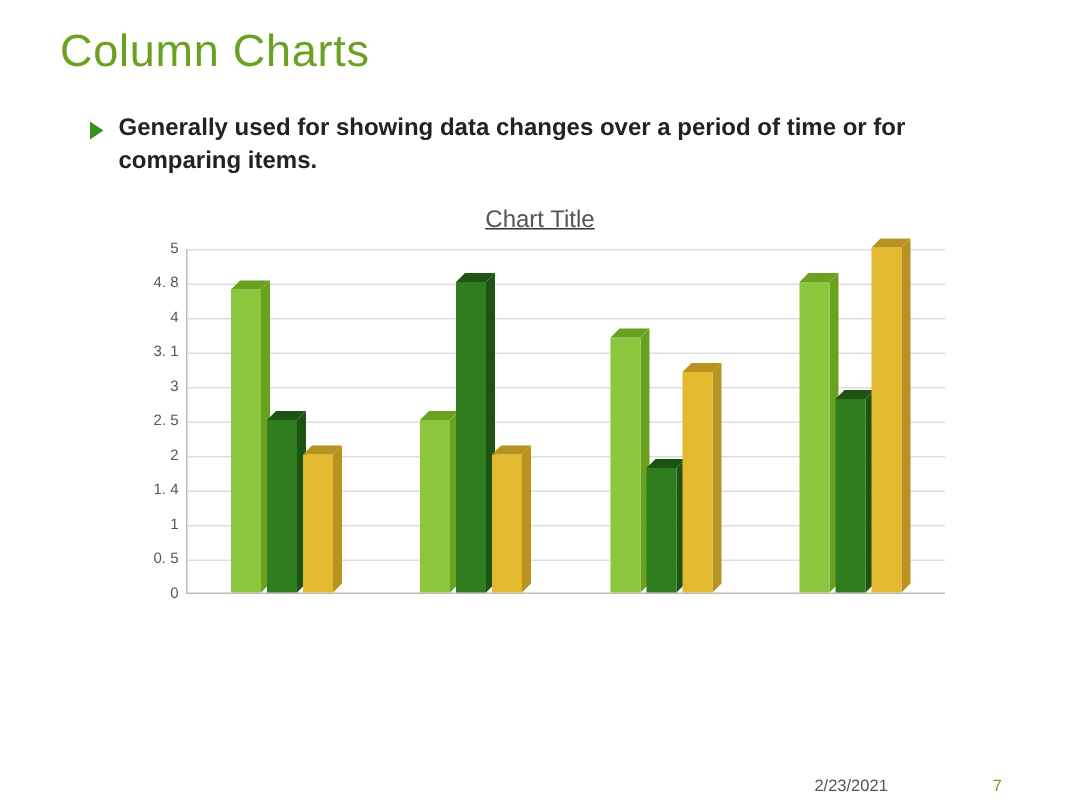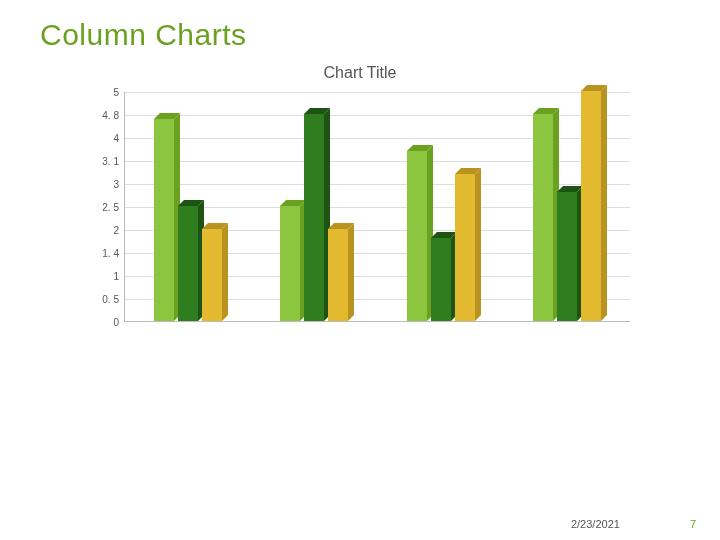--- a/index.html
+++ b/index.html
@@ -12,21 +12,21 @@
     position: relative;
     overflow: hidden;
   }
   .slide {
     padding: 18px 40px 0 40px;
   }
   .slide-title {
     font-size: 30px;
     font-weight: 400;
     color: #6aa121;
-    margin-bottom: 12px;
+    margin-bottom: 23px;
     letter-spacing: 0.5px;
   }
   .bullet-row {
     display: flex;
     align-items: flex-start;
     gap: 10px;
     margin-left: 20px;
     margin-right: 60px;
     margin-bottom: 20px;
   }
@@ -40,20 +40,21 @@
   }
   .bullet-text {
     font-size: 16px;
     font-weight: 700;
     color: #222;
     line-height: 1.35;
   }
   .chart-wrap {
     width: 560px;
     margin: 0 auto;
+    text-decoration: underline;
   }
   .chart-title {
     text-align: center;
     font-size: 16px;
     color: #555;
     margin-bottom: 10px;
   }
   .plot {
     position: relative;
     height: 230px;
@@ -136,32 +137,36 @@
   }
   .legend-item { display: flex; align-items: center; gap: 5px; }
   .swatch { width: 9px; height: 9px; display: inline-block; }
   .footer {
     position: absolute;
     bottom: 10px;
     left: 0; right: 0;
     display: flex;
     justify-content: flex-end;
     gap: 70px;
-    padding-right: 24px;
+    padding-right: 52px;
     font-size: 11px;
     color: #555;
   }
   .footer .pagenum { color: #6aa121; }
 </style>
 </head>
 <body>
 
 <div class="slide">
   <h1 class="slide-title">Column Charts</h1>
 
+  <div class="bullet-row">
+    <div class="bullet-icon"></div>
+    <div class="bullet-text">Generally used for showing data changes over a period of time or for comparing items.</div>
+  </div>
 
   <div class="chart-wrap">
     <div class="chart-title">Chart Title</div>
     <div class="plot" id="plot">
         <div class="ytick" style="bottom: -1px;">0</div>
         <div class="grid" style="top: 207px;"></div>
         <div class="ytick" style="bottom: 22px;">0. 5</div>
         <div class="grid" style="top: 184px;"></div>
         <div class="ytick" style="bottom: 45px;">1</div>
         <div class="grid" style="top: 161px;"></div>

